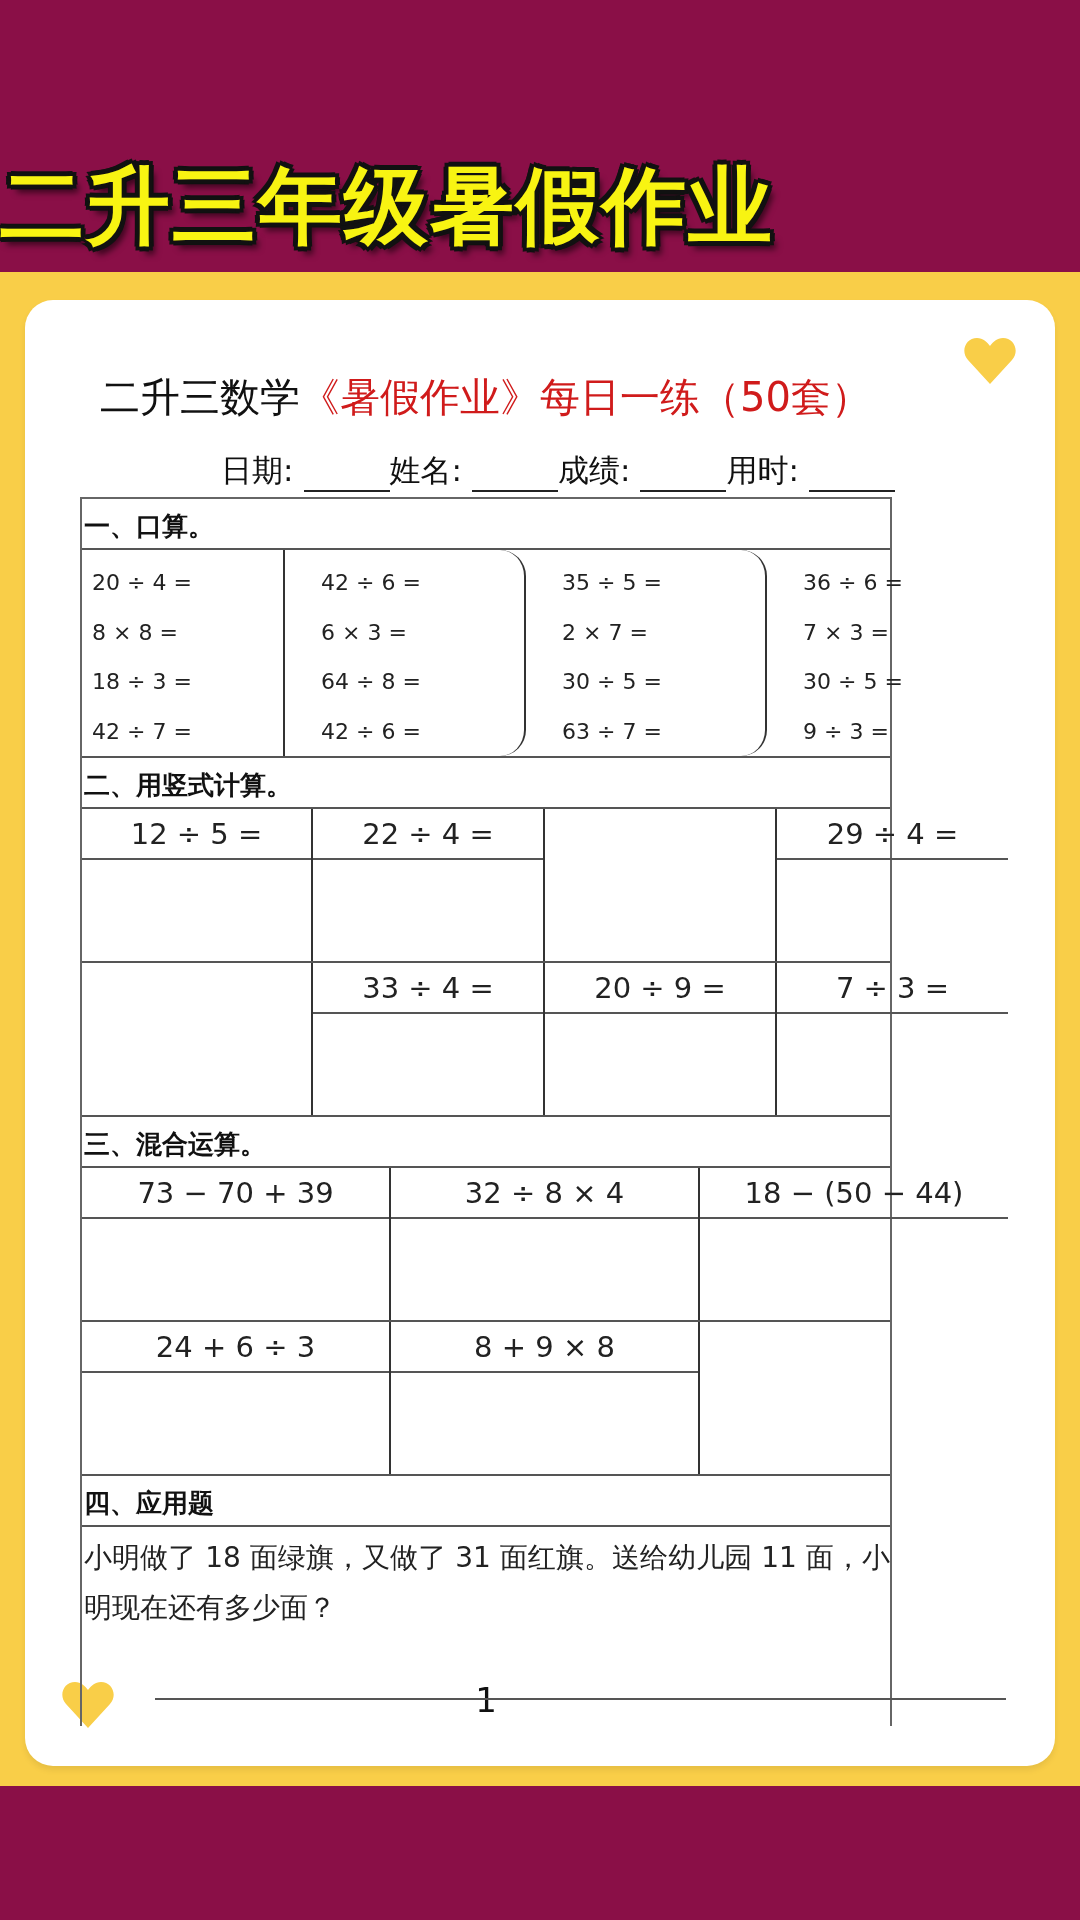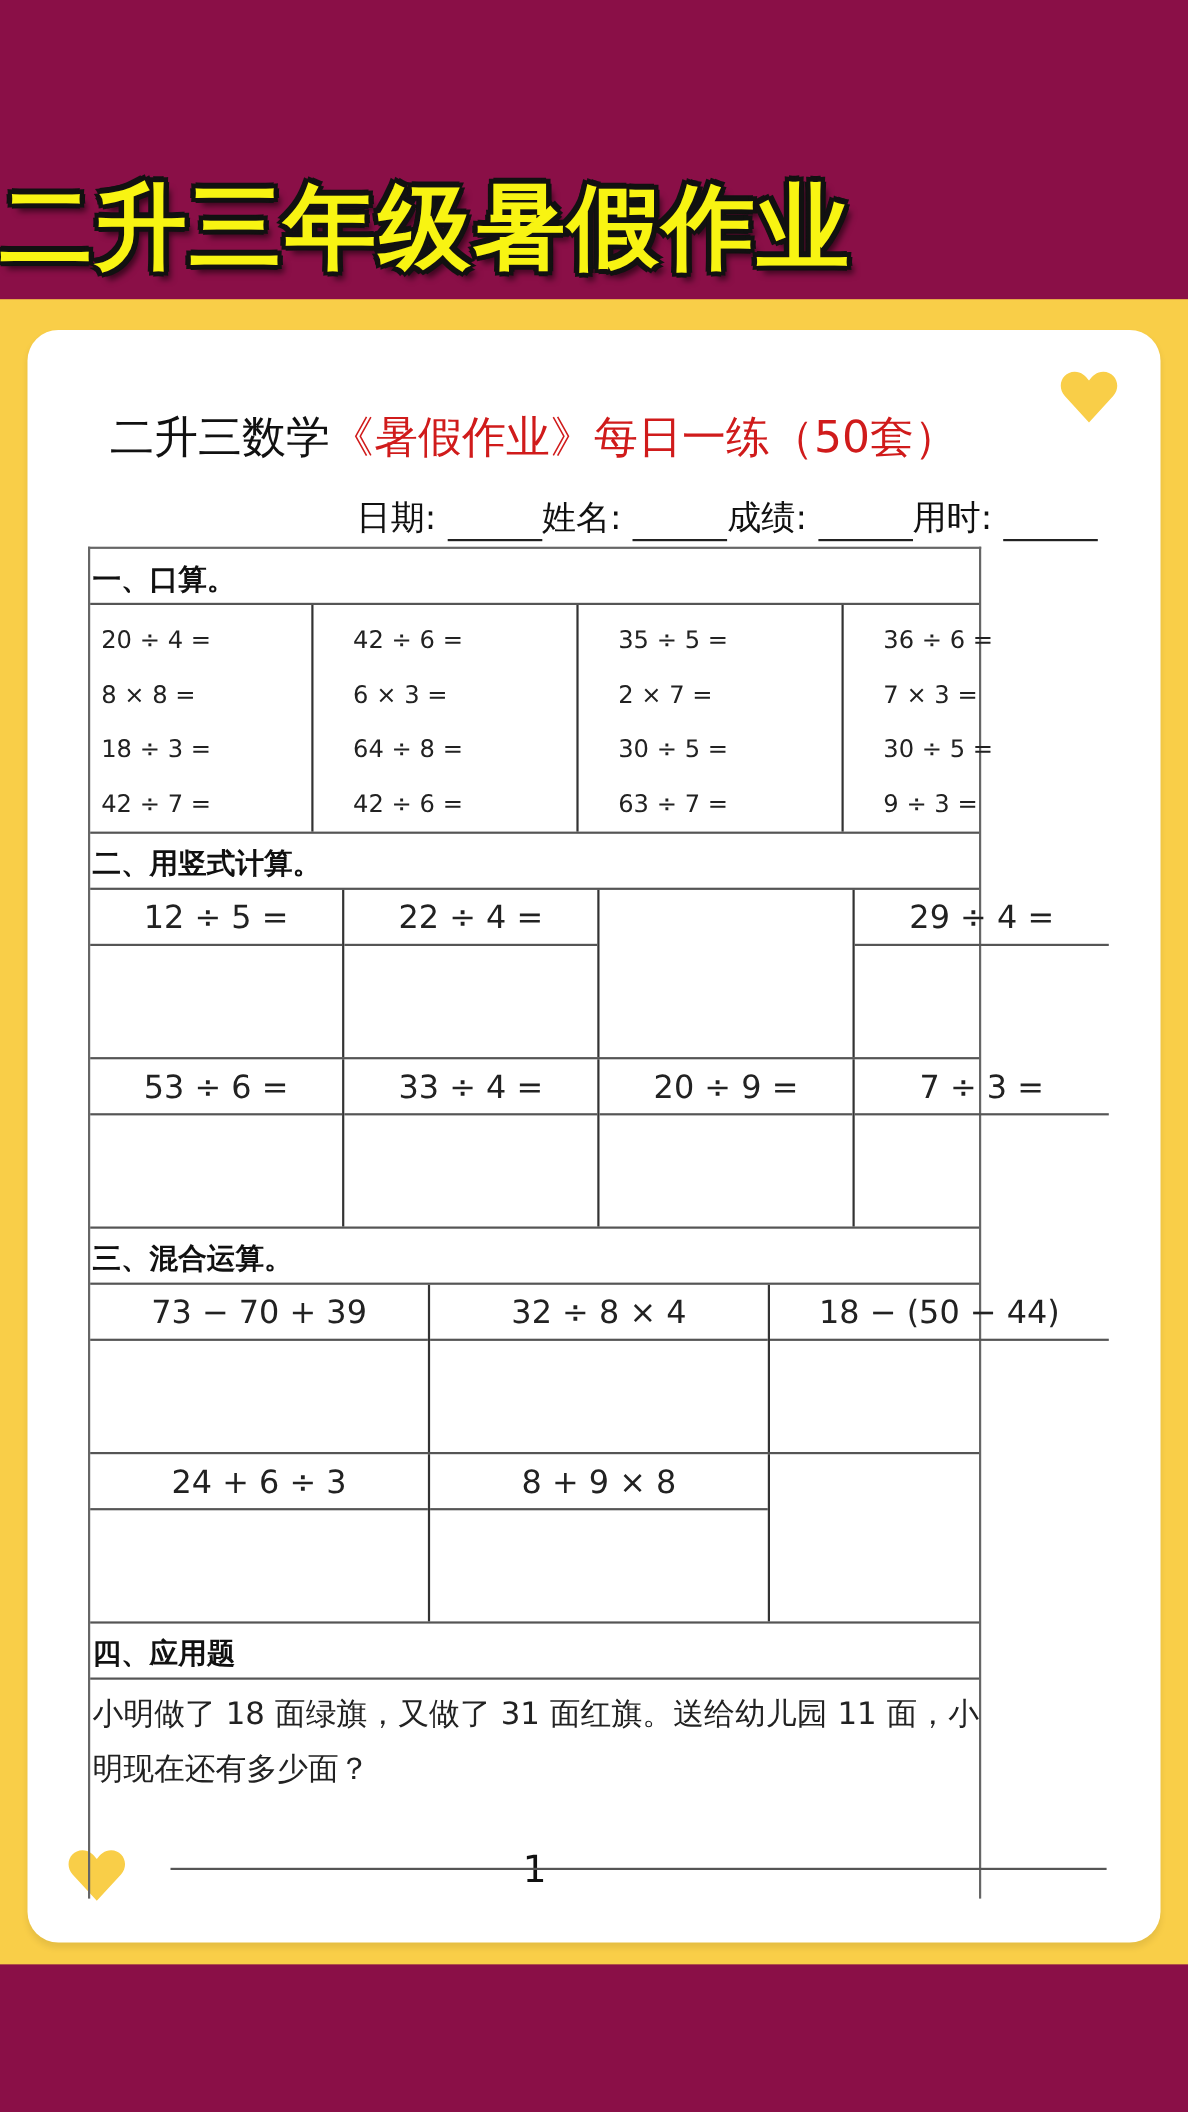--- a/index.html
+++ b/index.html
@@ -7,34 +7,34 @@
 body{background:#8a0f47;font-family:"DejaVu Sans","Liberation Sans",sans-serif;position:relative;}
 .top-band{position:absolute;left:0;top:0;width:1080px;height:272px;background:#8a0f47;}
 .banner-title{position:absolute;left:0;top:150px;width:1080px;text-align:left;font-size:84px;font-weight:bold;color:#f8f412;letter-spacing:2px;
  text-shadow:-4px -4px 0 #111,4px -4px 0 #111,-4px 4px 0 #111,4px 4px 0 #111,0 5px 0 #111,0 -5px 0 #111,5px 0 0 #111,-5px 0 0 #111,6px 8px 6px rgba(0,0,0,.6);}
 .yellow-band{position:absolute;left:0;top:272px;width:1080px;height:1514px;background:#f9ce48;}
 .bottom-band{position:absolute;left:0;top:1786px;width:1080px;height:134px;background:#8a0f47;}
 .card{position:absolute;left:25px;top:300px;width:1030px;height:1466px;background:#fff;border-radius:28px;box-shadow:0 4px 6px rgba(0,0,0,.08);}
 .heart{position:absolute;width:56px;height:50px;}
 .paper-title{position:absolute;left:100px;top:370px;font-size:40px;color:#111;white-space:nowrap;}
 .paper-title .red{color:#d01b1b;}
-.info-row{position:absolute;left:118px;top:450px;width:880px;display:flex;justify-content:flex-end;font-size:31px;color:#111;}
+.info-row{position:absolute;left:118px;top:450px;width:880px;display:flex;justify-content:center;font-size:31px;color:#111;}
 .info-item{display:flex;align-items:flex-end;}
 .blank-line{display:inline-block;width:86px;border-bottom:2px solid #222;height:30px;margin-left:10px;}
 .sheet{position:absolute;left:80px;top:497px;width:812px;border:2px solid #666;border-bottom:none;}
 .sec-head{height:51px;border-bottom:2px solid #555;font-size:26px;font-weight:bold;padding:10px 0 0 2px;color:#111;}
 .grid{display:grid;border-bottom:2px solid #555;}
 .g4{grid-template-columns:203px 241px 241px 241px;}
 .g4b{grid-template-columns:231px 232px 232px 231px;}
 .g3{grid-template-columns:309px 309px 308px;}
 .cell{border-right:2px solid #333;}
 .cell:last-child{border-right:none;}
 .oral-cell{padding:8px 0 0 10px;}
 .oral-line{font-size:22px;height:49.5px;line-height:49.5px;color:#222;}
-.oral-cell.indent{padding-left:36px;}
+.oral-cell.indent{padding-left:36px;border-radius:26px;}
 .eq-cell{height:51px;font-size:29px;text-align:center;line-height:51px;color:#222;border-bottom:2px solid #555;}
 .blank-cell{height:101px;}
 .word-problem{height:199px;font-size:28px;line-height:50px;padding:6px 0 0 2px;color:#222;position:relative;text-align:justify;}
 .page-num{position:absolute;left:0;width:100%;top:148px;text-align:center;font-size:34px;color:#111;}
 .sheet-bottom{position:absolute;left:155px;top:1698px;width:851px;border-top:2px solid #555;}
 </style>
 </head>
 <body>
 
 <div class="top-band"></div>
@@ -117,21 +117,20 @@
     <div class="cell">
         <div class="blank-cell"></div>
       </div>
     <div class="cell">
         <div class="eq-cell">29 ÷ 4 =</div>
         <div class="blank-cell"></div>
       </div>
   </div>
   <div class="grid g4b">
     <div class="cell">
-        <div class="eq-cell">53 ÷ 6 =</div>
         <div class="blank-cell"></div>
       </div>
     <div class="cell">
         <div class="eq-cell">33 ÷ 4 =</div>
         <div class="blank-cell"></div>
       </div>
     <div class="cell">
         <div class="eq-cell">20 ÷ 9 =</div>
         <div class="blank-cell"></div>
       </div>

